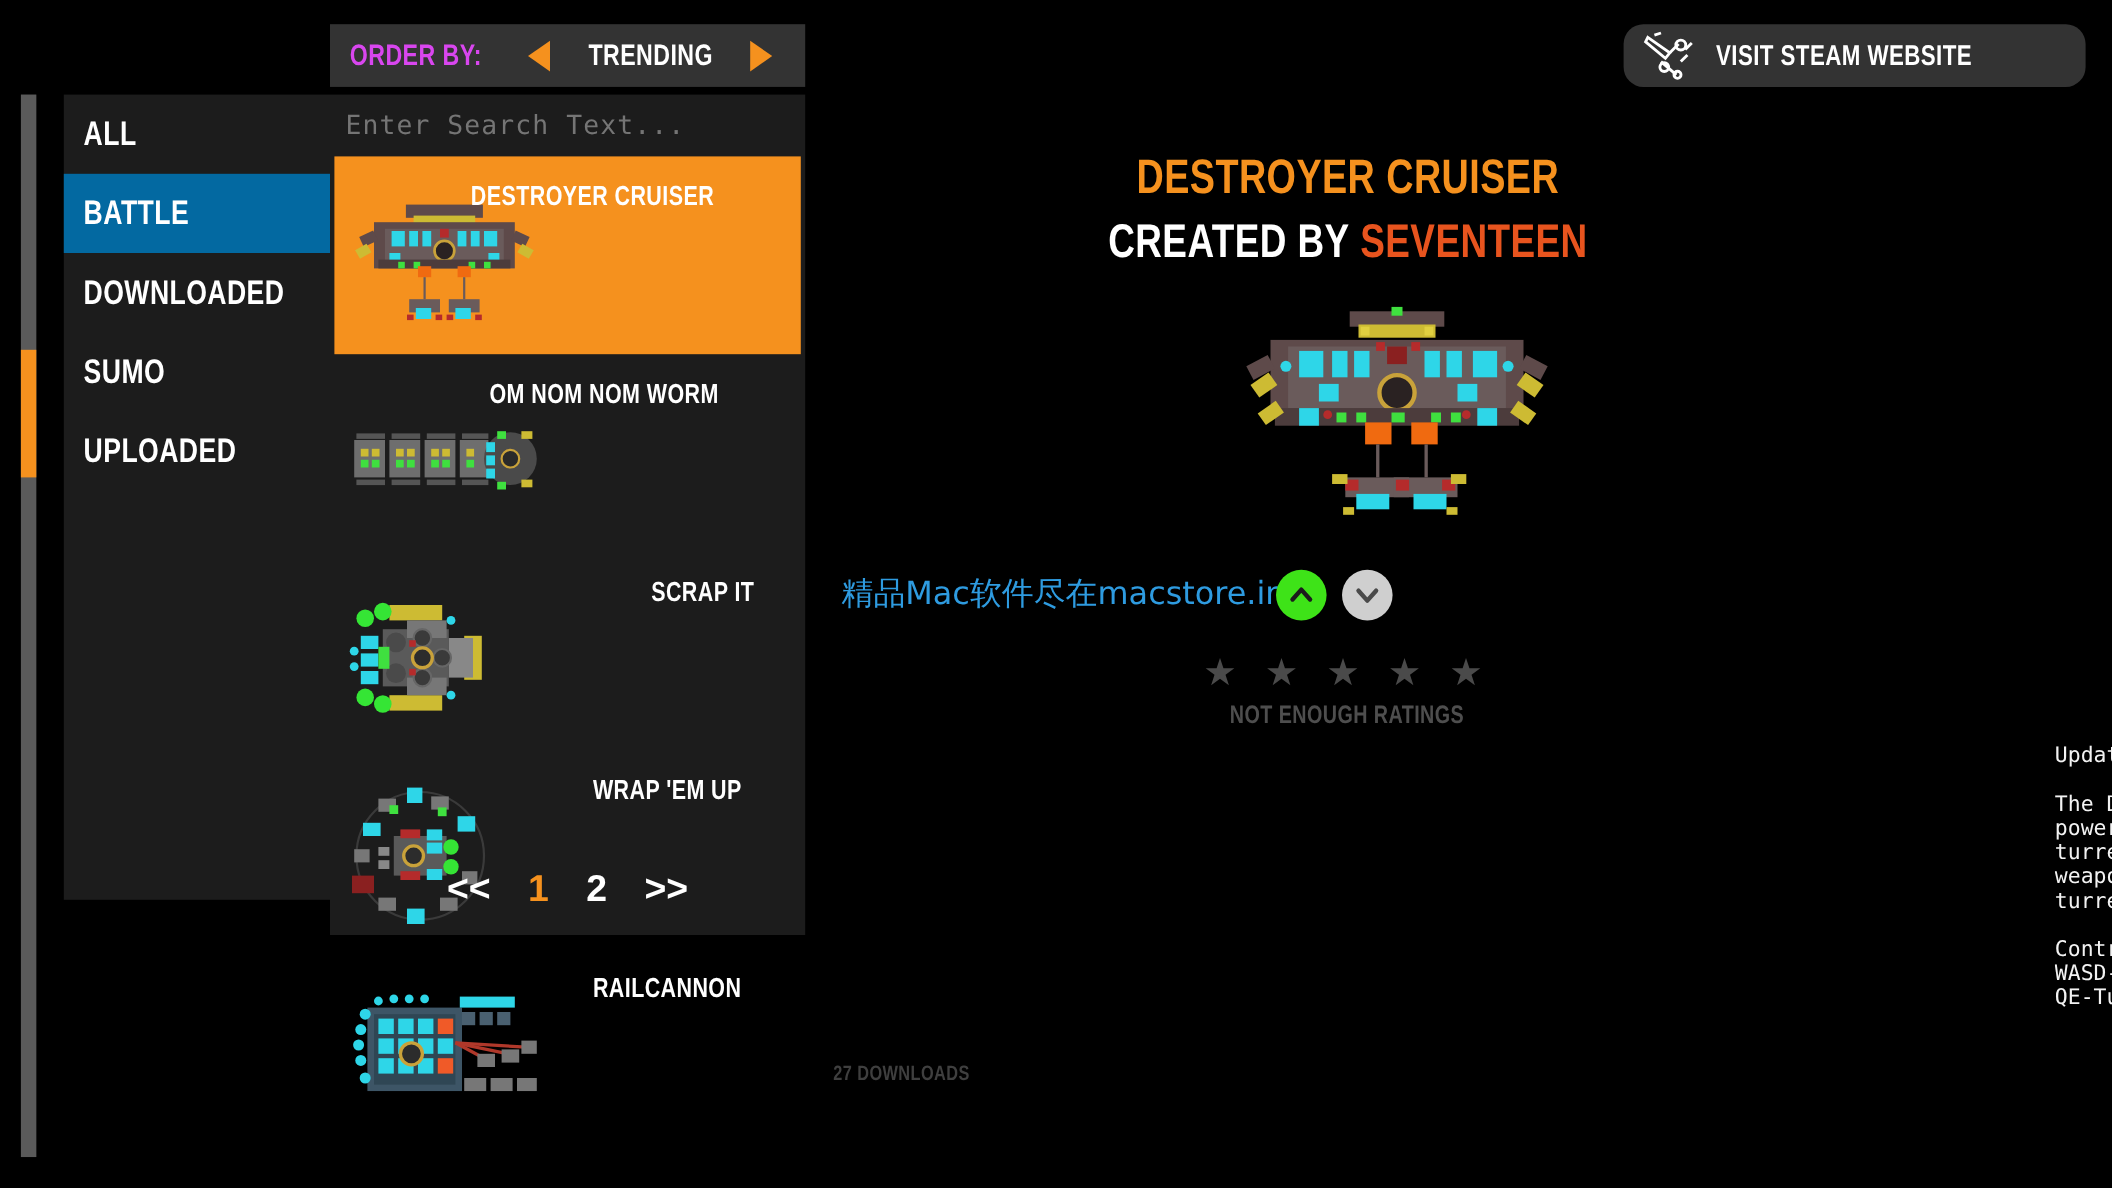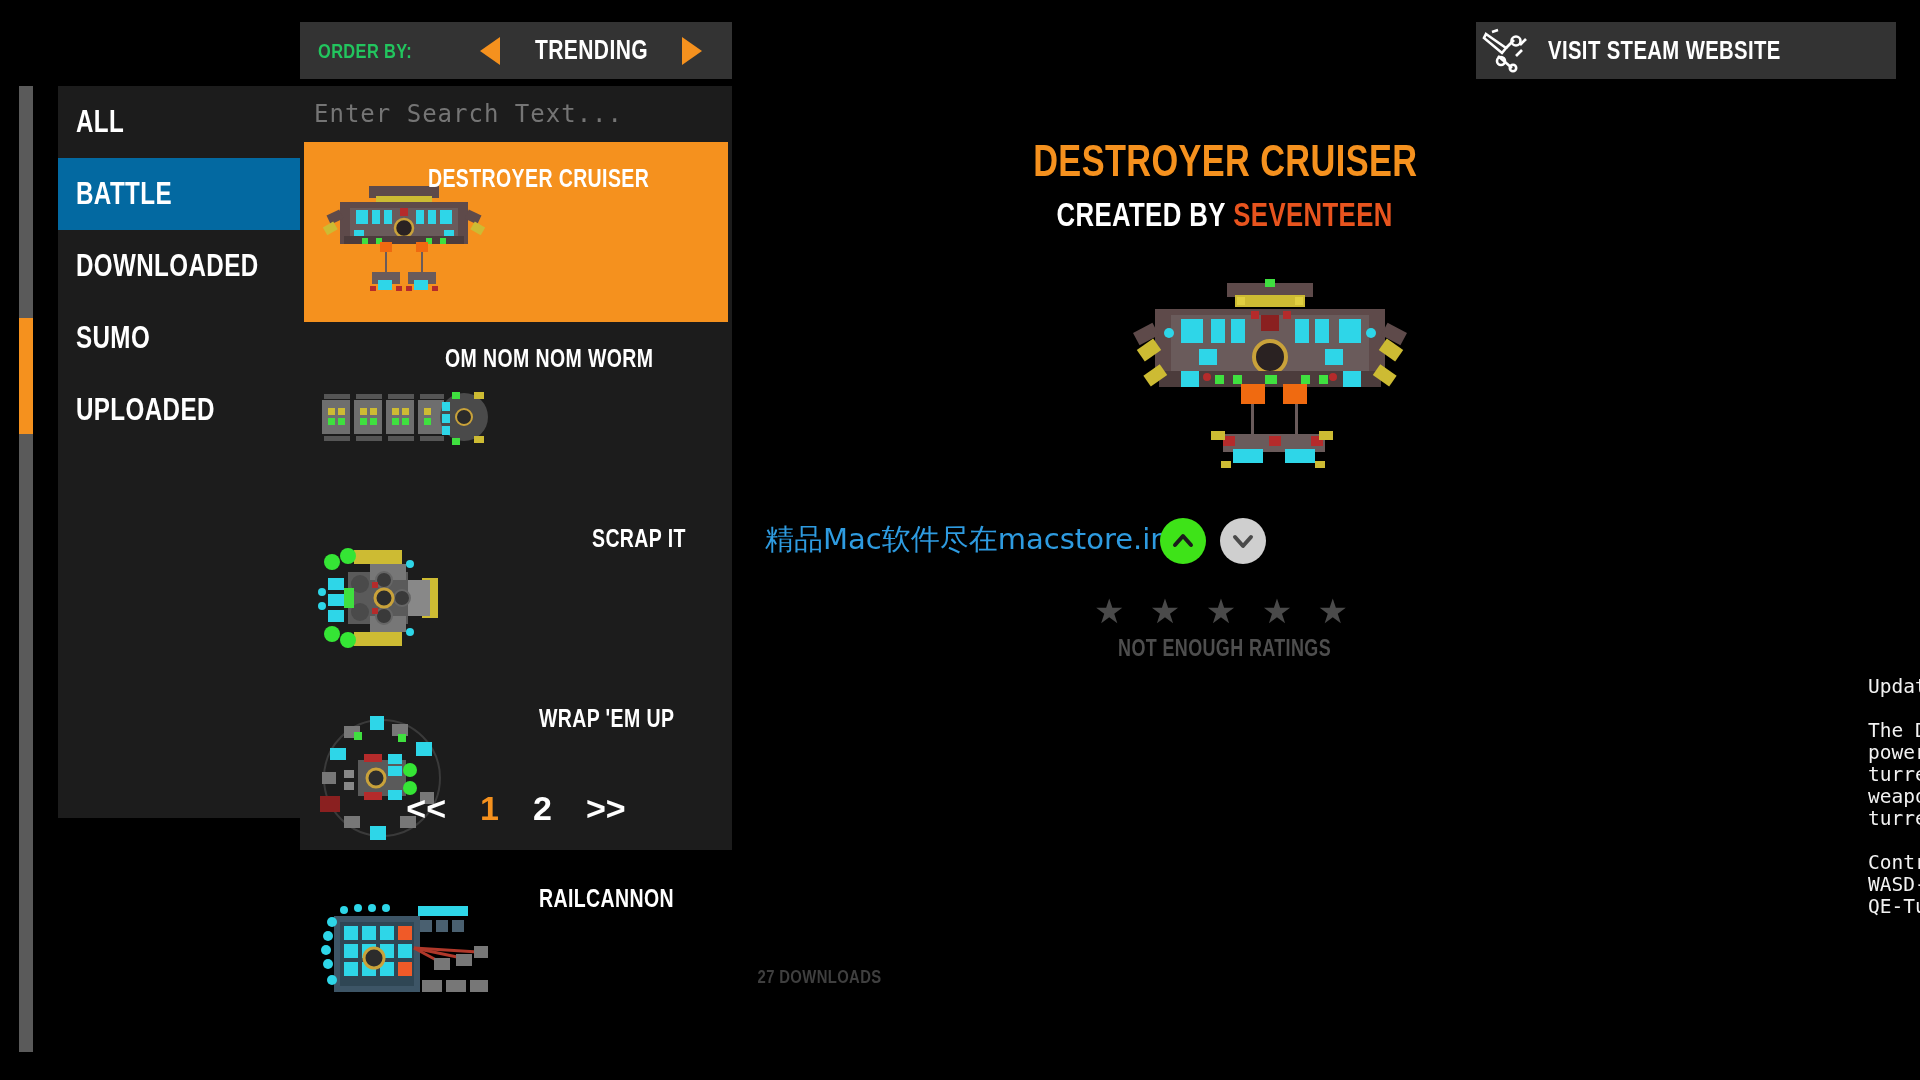--- a/index.html
+++ b/index.html
@@ -45,22 +45,22 @@
     left: 300px;
     top: 22px;
     width: 432px;
     height: 57px;
     background: #333333;
     display: flex;
     align-items: center;
     padding: 0 18px;
   }
   .orderbar-label {
-    color: #22c55e;
-    font-size: 21px;
+    color: #d946ef;
+    font-size: 27px;
     width: 150px;
   }
   .arrow-btn {
     width: 44px;
     height: 40px;
     display: flex;
     align-items: center;
     justify-content: center;
     cursor: pointer;
   }
@@ -85,22 +85,23 @@
 
   .steam-btn {
     position: absolute;
     left: 1476px;
     top: 22px;
     width: 420px;
     height: 57px;
     background: #333333;
     display: flex;
     align-items: center;
-    padding-left: 4px;
+    padding-left: 16px;
     cursor: pointer;
+    border-radius: 18px;
   }
   .steam-icon { width: 52px; height: 46px; flex: 0 0 52px; }
   .steam-label {
     color: #ffffff;
     font-size: 26px;
     margin-left: 16px;
   }
 
   
   .outer-scroll {
@@ -236,21 +237,21 @@
     top: 50px;
     text-align: center;
     color: #F5911E;
     font-size: 44px;
   }
   .detail-sub {
     position: absolute;
     left: 0; right: 210px;
     top: 110px;
     text-align: center;
-    font-size: 33px;
+    font-size: 43px;
     color: #ffffff;
   }
   .author { color: #E8541E; }
 
   .hero {
     position: absolute;
     left: 50%;
     margin-left: -215px;
     top: 185px;
     width: 310px;

